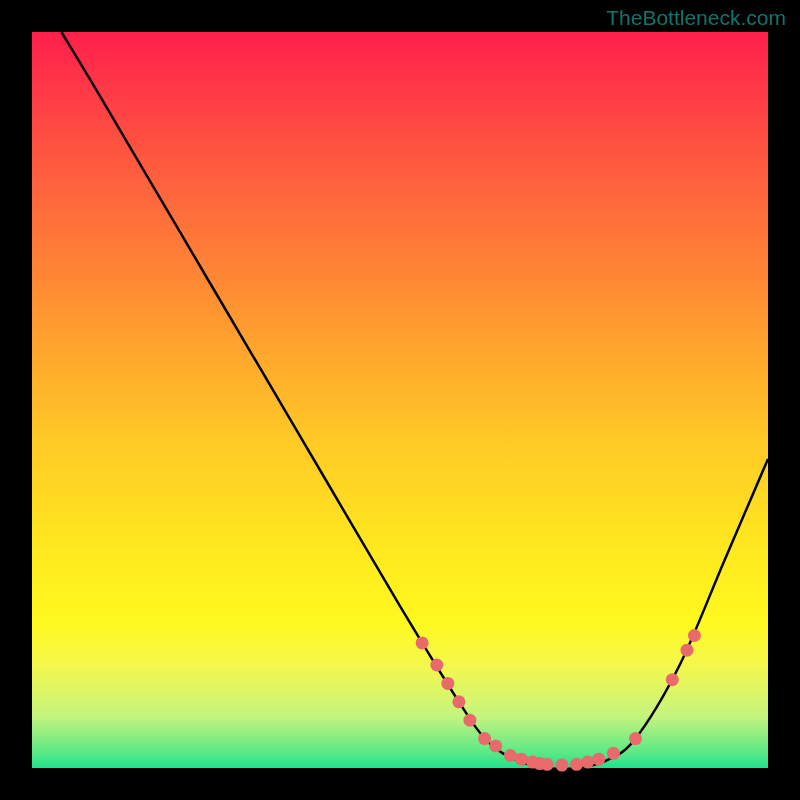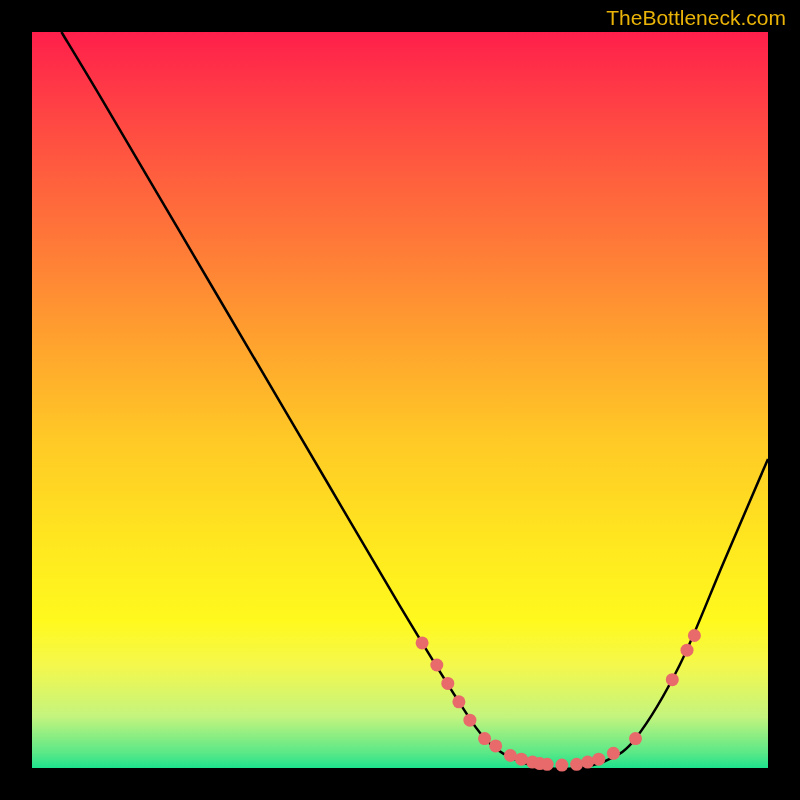--- a/index.html
+++ b/index.html
@@ -7,21 +7,21 @@
     width: 800px;
     height: 800px;
     background: #000;
     position: relative;
     font-family: Arial, sans-serif;
   }
   .watermark {
     position: absolute;
     top: 6px;
     right: 14px;
-    color: #eab308;
+    color: #0f766e;
     font-size: 21px;
     font-weight: 400;
     z-index: 10;
   }
   .plot-area {
     position: absolute;
     left: 32px;
     top: 32px;
     width: 736px;
     height: 736px;

